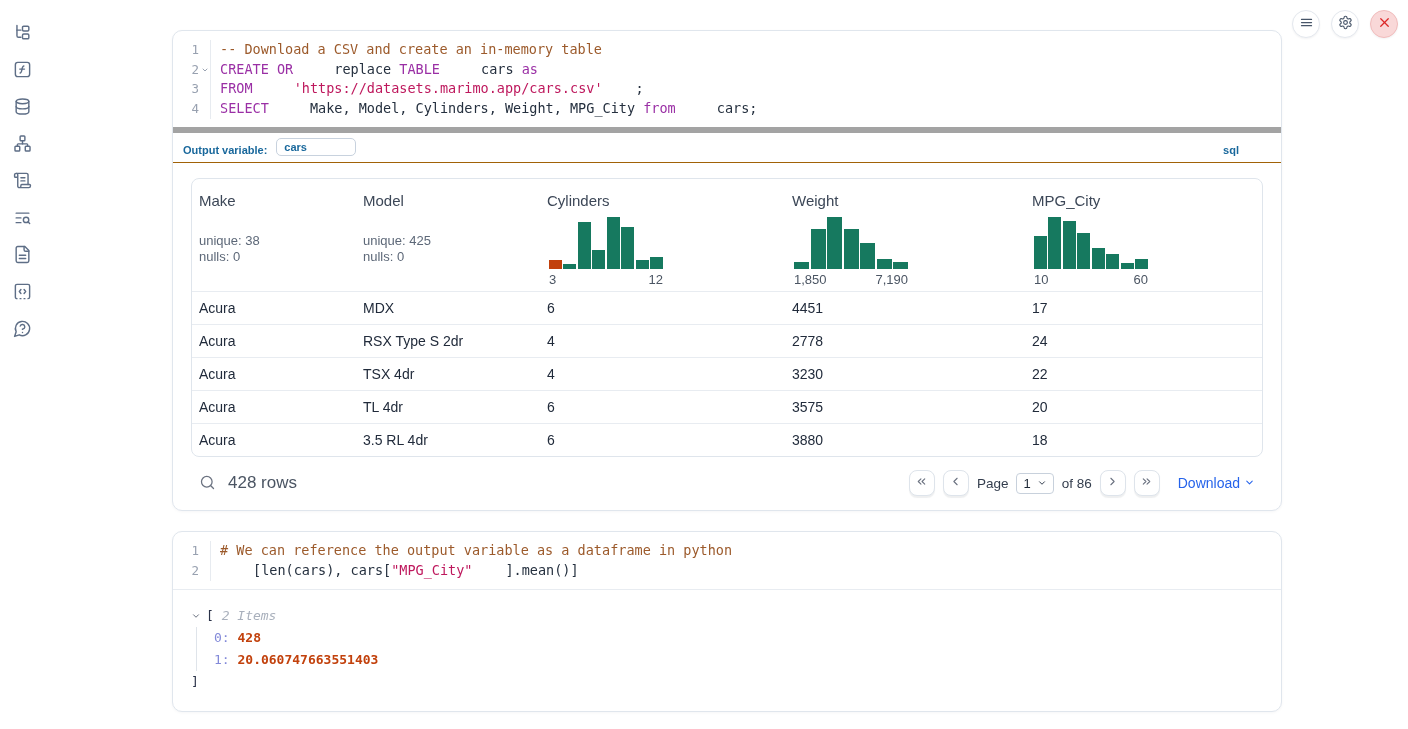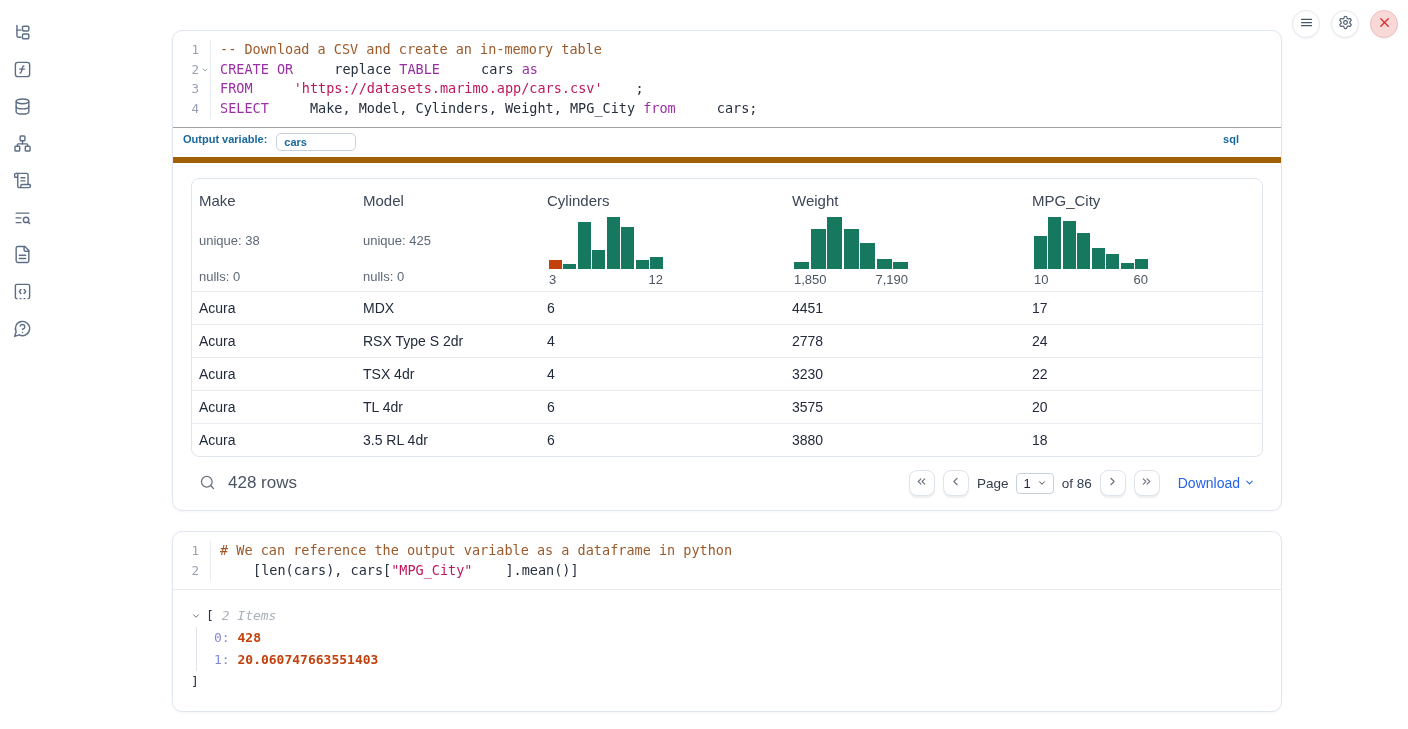--- a/index.html
+++ b/index.html
@@ -28,33 +28,33 @@
   .fold-col { width:12px; flex:0 0 auto; color:#9aa3b2; display:flex; align-items:center; justify-content:center; }
   .fold-col svg { width:8px; height:8px; }
   .gutter-sep { border-right:1px solid #e7ebf0; }
   .code-text { padding-left:9px; }
   .tok-kw { color:#9a2fa5; }
   .tok-plain { color:#25303f;padding-left:33px; }
   .tok-str { color:#be185d; }
   .tok-comment { color:#9c5a2b; }
 
   
-  .outvar-bar { display:flex; align-items:flex-start; gap:9px; padding:5px 10px 6px; border-top:1px solid #a3a3a3; }
+  .outvar-bar { display:flex; align-items:flex-end; gap:9px; padding:5px 10px 6px; border-top:6px solid #a3a3a3; }
   .outvar-label { font-size:11px; font-weight:bold; color:#19689c; }
   .outvar-input { width:80px; height:18px; border:1px solid #c8d2de; border-radius:5px; font-family:"Liberation Sans",sans-serif; font-size:11px; font-weight:bold; color:#19689c; padding:0 7px; outline:none; }
   .lang-label { margin-left:auto; font-size:11px; font-weight:bold; color:#19689c; padding-right:32px; }
 
   
-  .cell-output { border-top:6px solid #a16207; padding:15px 18px 8px; }
+  .cell-output { border-top:1px solid #a16207; padding:15px 18px 8px; }
   .table-card { border:1px solid #dfe5ec; border-radius:8px; overflow:hidden; }
   table { width:100%; border-collapse:collapse; table-layout:fixed; }
   th { text-align:left; vertical-align:top; padding:13px 8px 4px 7px; font-weight:400; }
   td { padding:0 8px 0 7px; height:33px; border-top:1px solid #e8ecf1; font-size:14px; color:#212b3b; }
   .col-name { font-size:15px; color:#3c4757; }
-  .stat { font-size:13px; color:#5d6878; margin-top:21px; }
+  .stat { font-size:13px; color:#5d6878; margin-top:1px; }
   .stat.first { margin-top:24px; }
   .hist { display:flex; align-items:flex-end; gap:1.5px; width:118px; height:52px; margin-top:8px; padding:0 2px; }
   .hist .bar { flex:1; }
   .hist-axis { display:flex; justify-content:space-between; width:118px; font-size:13px; color:#4b5563; margin-top:3px; padding:0 2px; }
 
   
   .table-footer { display:flex; align-items:center; padding:13px 4px 6px 8px; }
   .search-btn { color:#6b7280; width:18px; height:18px; margin-right:11px; cursor:pointer; }
   .search-btn svg { width:17px; height:17px; }
   .rows-count { font-size:17px; color:#4b5563; }

